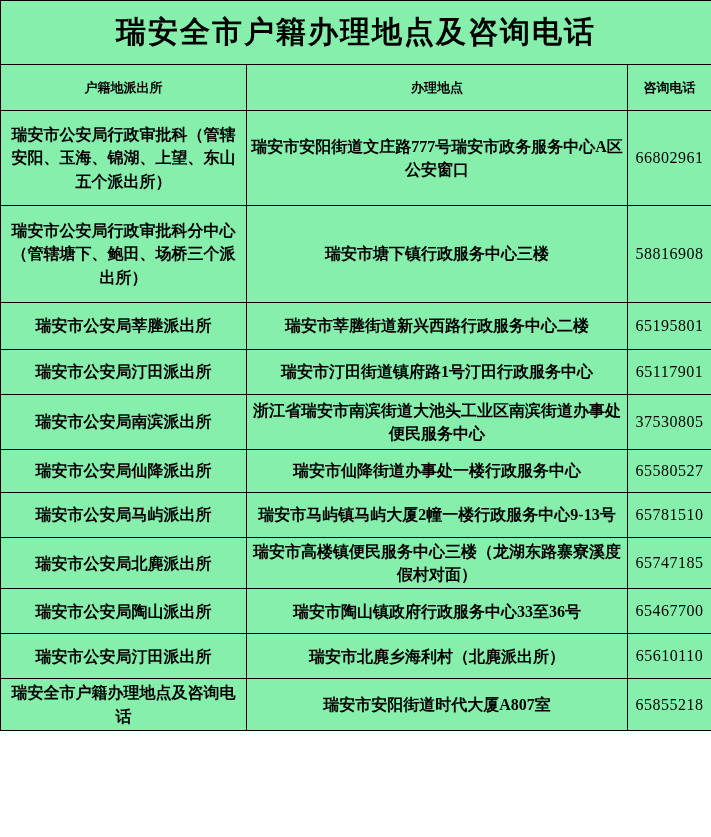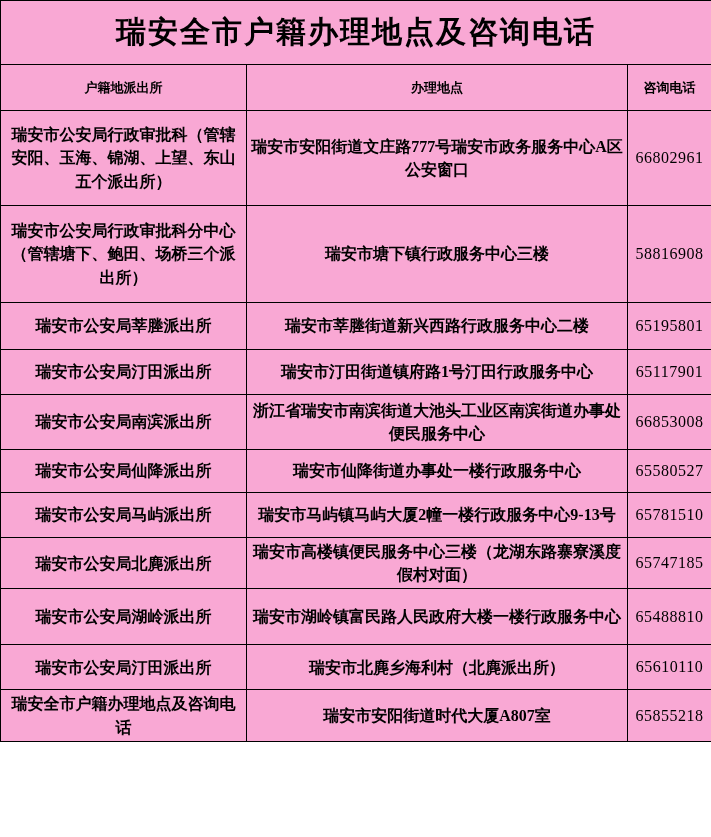--- a/index.html
+++ b/index.html
@@ -10,21 +10,21 @@
   .page {
     width: 711px;
     box-sizing: border-box;
     font-family: "Liberation Serif", "DejaVu Serif", serif;
     color: #000000;
   }
   table.reg-table {
     border-collapse: collapse;
     table-layout: fixed;
     width: 711px;
-    background: #f9a8d4;
+    background: #86efac;
   }
   table.reg-table td, table.reg-table th {
     border: 1px solid #000000;
     text-align: center;
     vertical-align: middle;
     padding: 2px 4px;
     box-sizing: border-box;
     overflow: hidden;
     word-break: break-word;
   }
@@ -102,41 +102,41 @@
         <td class="cell-phone">65195801</td>
       </tr>
       <tr class="r3">
         <td class="cell-station">瑞安市公安局汀田派出所</td>
         <td class="cell-location">瑞安市汀田街道镇府路1号汀田行政服务中心</td>
         <td class="cell-phone">65117901</td>
       </tr>
       <tr class="r5">
         <td class="cell-station">瑞安市公安局南滨派出所</td>
         <td class="cell-location">浙江省瑞安市南滨街道大池头工业区南滨街道办事处便民服务中心</td>
-        <td class="cell-phone">66853008</td>
+        <td class="cell-phone">37530805</td>
       </tr>
       <tr class="r6">
         <td class="cell-station">瑞安市公安局仙降派出所</td>
         <td class="cell-location">瑞安市仙降街道办事处一楼行政服务中心</td>
         <td class="cell-phone">65580527</td>
       </tr>
       <tr class="r7">
         <td class="cell-station">瑞安市公安局马屿派出所</td>
         <td class="cell-location">瑞安市马屿镇马屿大厦2幢一楼行政服务中心9-13号</td>
         <td class="cell-phone">65781510</td>
       </tr>
       <tr class="r8">
         <td class="cell-station">瑞安市公安局北麂派出所</td>
         <td class="cell-location">瑞安市高楼镇便民服务中心三楼（龙湖东路寨寮溪度假村对面）</td>
         <td class="cell-phone">65747185</td>
       </tr>
-      <tr class="r10">
-        <td class="cell-station">瑞安市公安局湖岭派出所</td>
-        <td class="cell-location">瑞安市湖岭镇富民路人民政府大楼一楼行政服务中心</td>
-        <td class="cell-phone">65488810</td>
+      <tr class="r9">
+        <td class="cell-station">瑞安市公安局陶山派出所</td>
+        <td class="cell-location">瑞安市陶山镇政府行政服务中心33至36号</td>
+        <td class="cell-phone">65467700</td>
       </tr>
       <tr class="r11">
         <td class="cell-station">瑞安市公安局汀田派出所</td>
         <td class="cell-location">瑞安市北麂乡海利村（北麂派出所）</td>
         <td class="cell-phone">65610110</td>
       </tr>
       <tr class="r12">
         <td class="cell-station">瑞安全市户籍办理地点及咨询电话</td>
         <td class="cell-location">瑞安市安阳街道时代大厦A807室</td>
         <td class="cell-phone">65855218</td>

